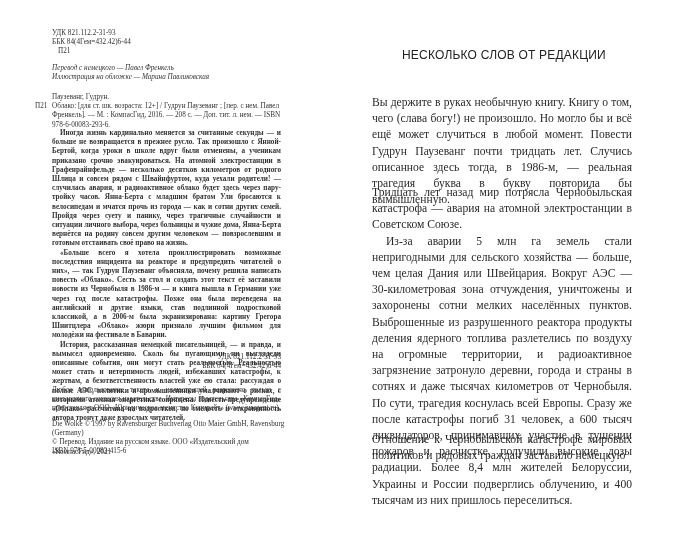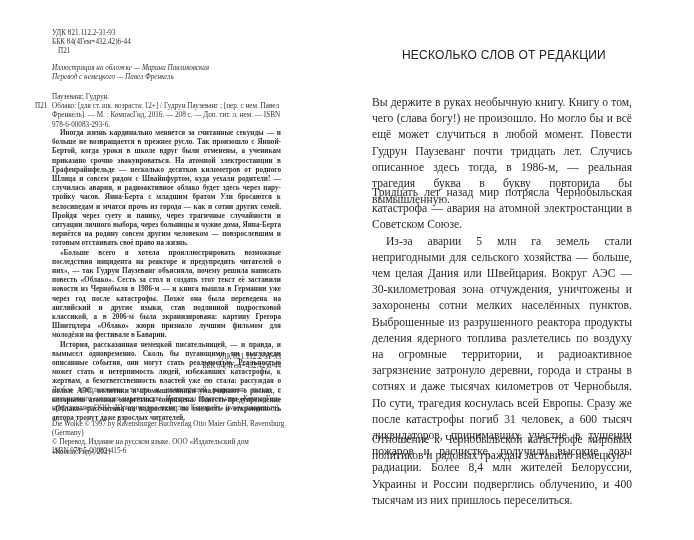--- a/index.html
+++ b/index.html
@@ -141,22 +141,22 @@
 
 <div class="page page-left">
 
   <div class="imprint codes">
     <div>УДК 821.112.2-31-93</div>
     <div>ББК 84(4Гем=432.42)6-44</div>
     <div class="indent">П21</div>
   </div>
 
   <div class="imprint credits">
+    <div>Перевод с немецкого — Павел Френкель</div>
     <div>Иллюстрация на обложке — Марина Павликовская</div>
-    <div>Перевод с немецкого — Павел Френкель</div>
   </div>
 
   <div class="imprint biblio">
     <div class="author">Паузеванг, Гудрун.</div>
     <div class="entry">
       <span class="code">П21</span>
       <span class="text">Облако: [для ст. шк. возраста: 12+] / Гудрун Паузеванг ; [пер. с нем. Павел Френкель]. — М. : КомпасГид, 2016. — 208 с. — Доп. тит. л. нем. — ISBN 978-6-00083-293-6.</span>
     </div>
   </div>
 

